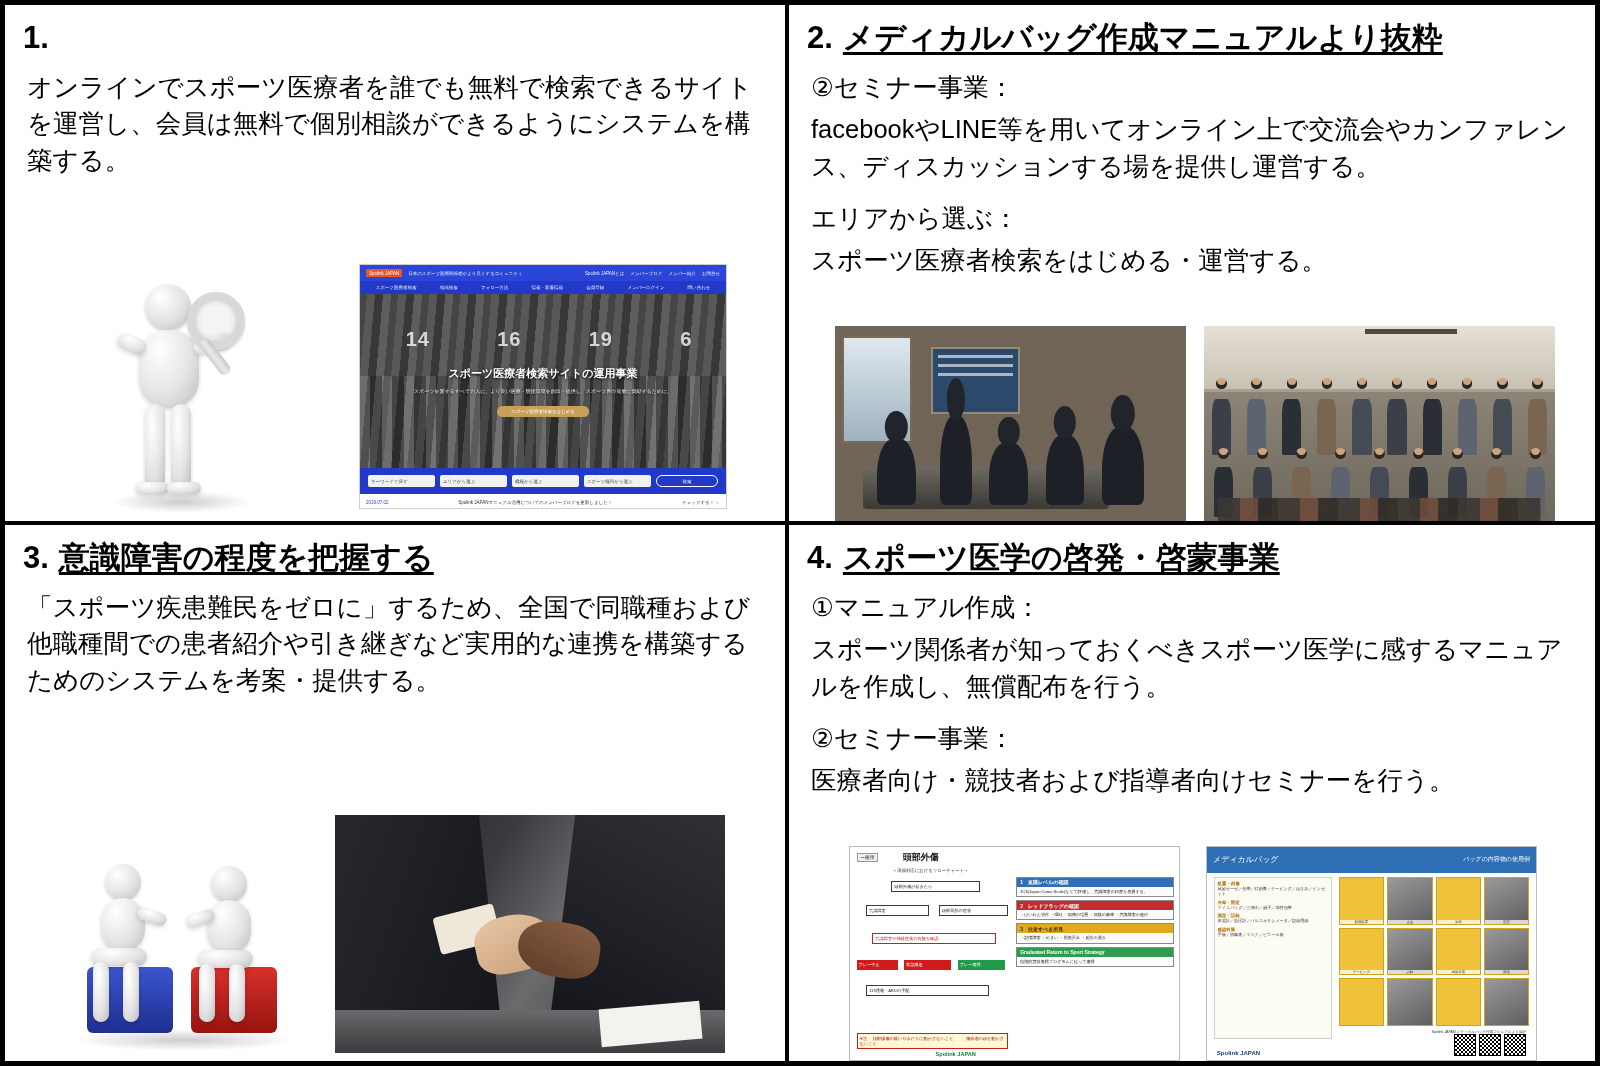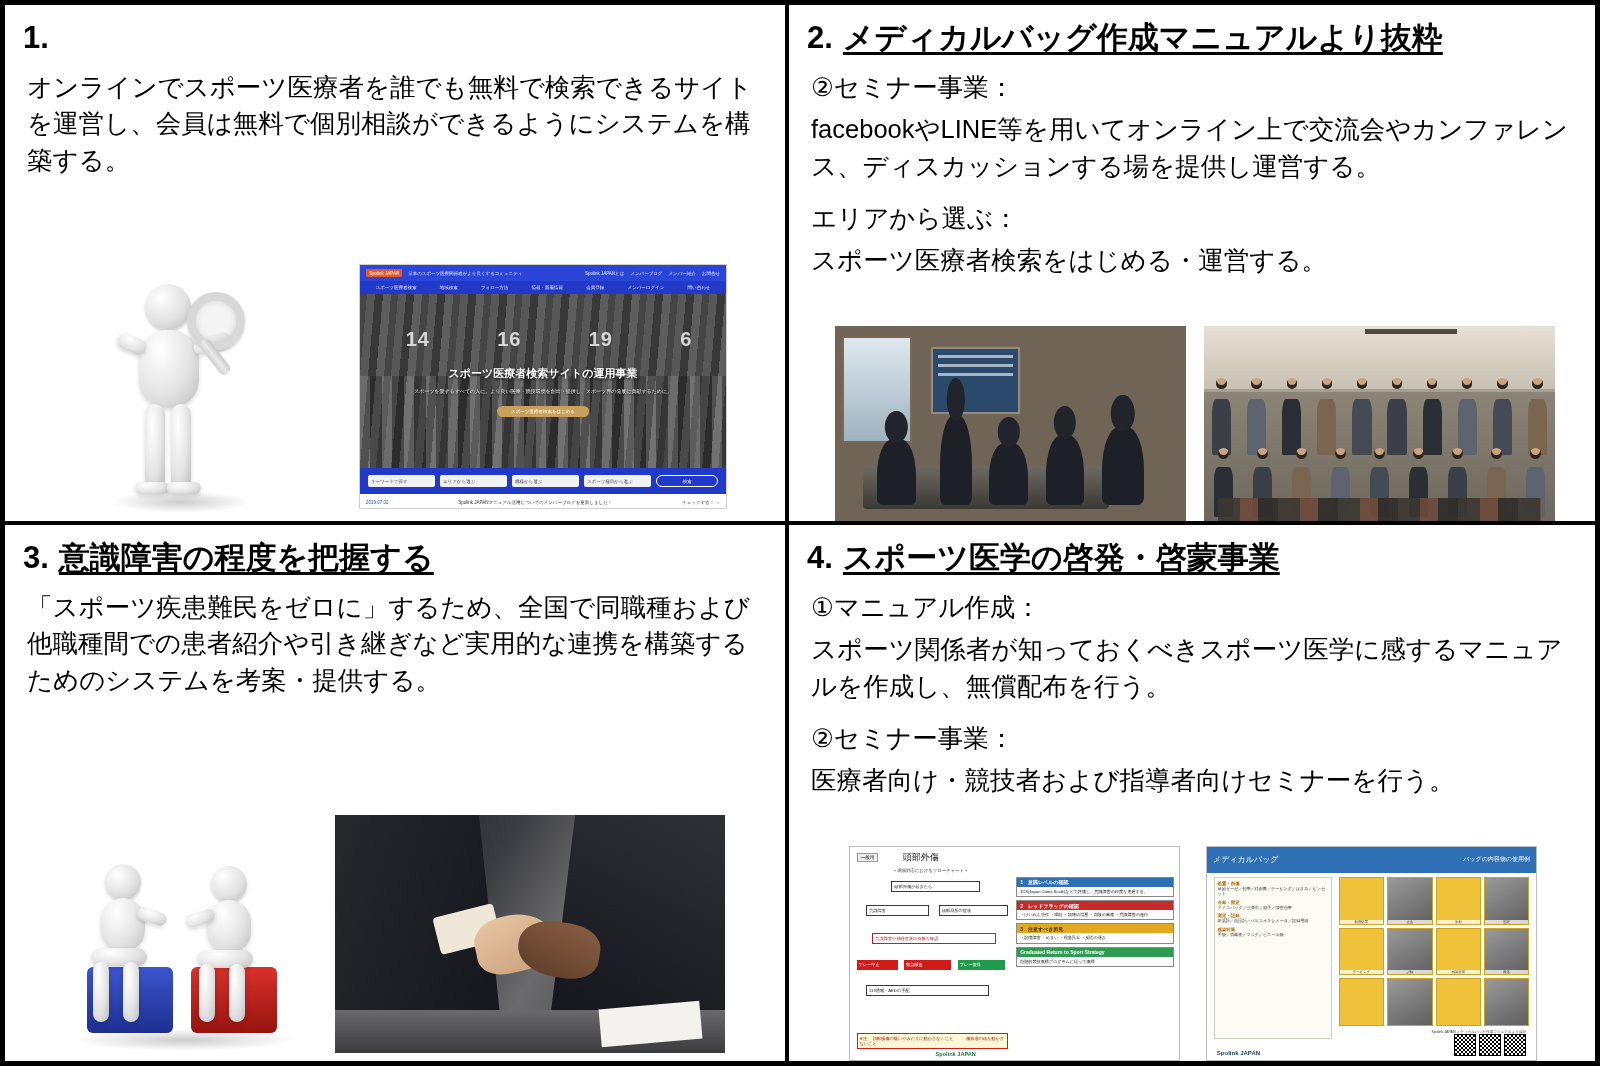--- a/index.html
+++ b/index.html
@@ -362,21 +362,21 @@
     background: #ffffff;
     border: 1px solid #bdbdbd;
     overflow: hidden;
     font-size: 4.6px;
     color: #222;
   }
   
   .doc-head { background: #ffffff; }
   .dh-title {
     position: absolute; left: 16%; top: 2%;
-    font-size: 9px; font-weight: normal; color: #111;
+    font-size: 9px; font-weight: bold; color: #111;
   }
   .dh-sub { position: absolute; left: 13%; top: 10%; font-size: 4.4px; color: #333; }
   .dh-tag {
     position: absolute; left: 2%; top: 3%;
     font-size: 4.6px; background: #eee; border: 1px solid #999; padding: 1px 3px;
   }
   .dh-left {
     position: absolute; left: 2%; top: 16%; width: 48%; bottom: 3%;
   }
   .dh-box {

